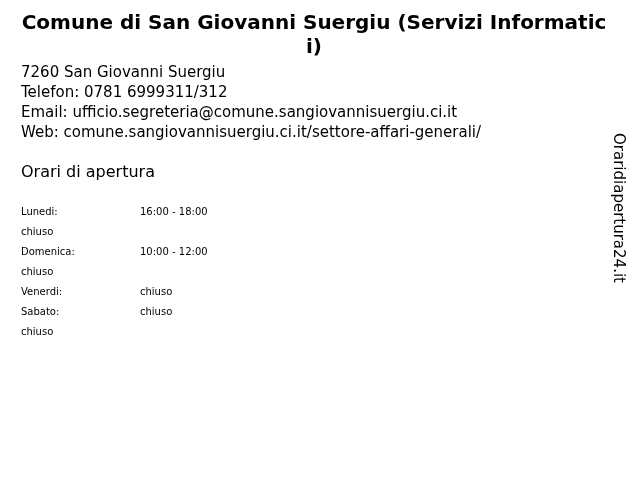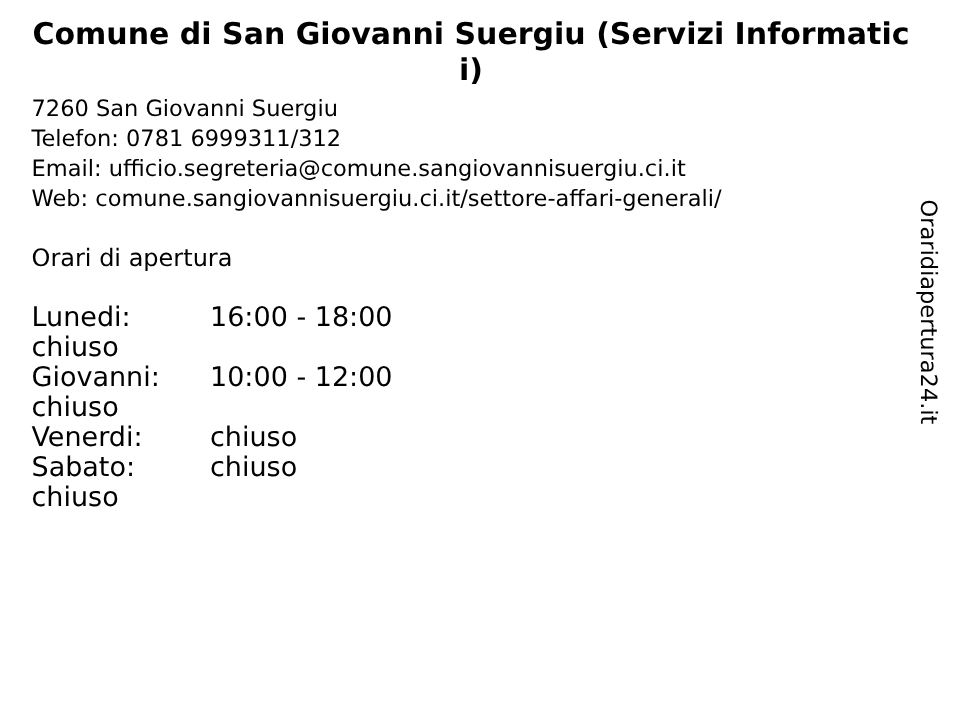--- a/index.html
+++ b/index.html
@@ -35,21 +35,21 @@
     font-size: 15px;
     line-height: 20px;
   }
   .hours-heading {
     margin: 20px 0 12px 0;
     font-size: 16px;
     line-height: 20px;
     font-weight: normal;
   }
   .hours-table {
-    font-size: 18px;
+    font-size: 10px;
     line-height: 20px;
     margin-top: 20px;
   }
   .hours-row {
     display: flex;
   }
   .hours-row .day {
     display: inline-block;
     width: 119px;
     flex: 0 0 119px;
@@ -86,21 +86,21 @@
 
   <div class="hours-table" id="hours-table">
       <div class="hours-row">
         <span class="day">Lunedi:</span>
         <span class="val">16:00 - 18:00</span>
       </div>
       <div class="hours-row">
         <span class="val">chiuso</span>
       </div>
       <div class="hours-row">
-        <span class="day">Giovanni:</span>
+        <span class="day">Domenica:</span>
         <span class="val">10:00 - 12:00</span>
       </div>
       <div class="hours-row">
         <span class="val">chiuso</span>
       </div>
       <div class="hours-row">
         <span class="day">Venerdi:</span>
         <span class="val">chiuso</span>
       </div>
       <div class="hours-row">

